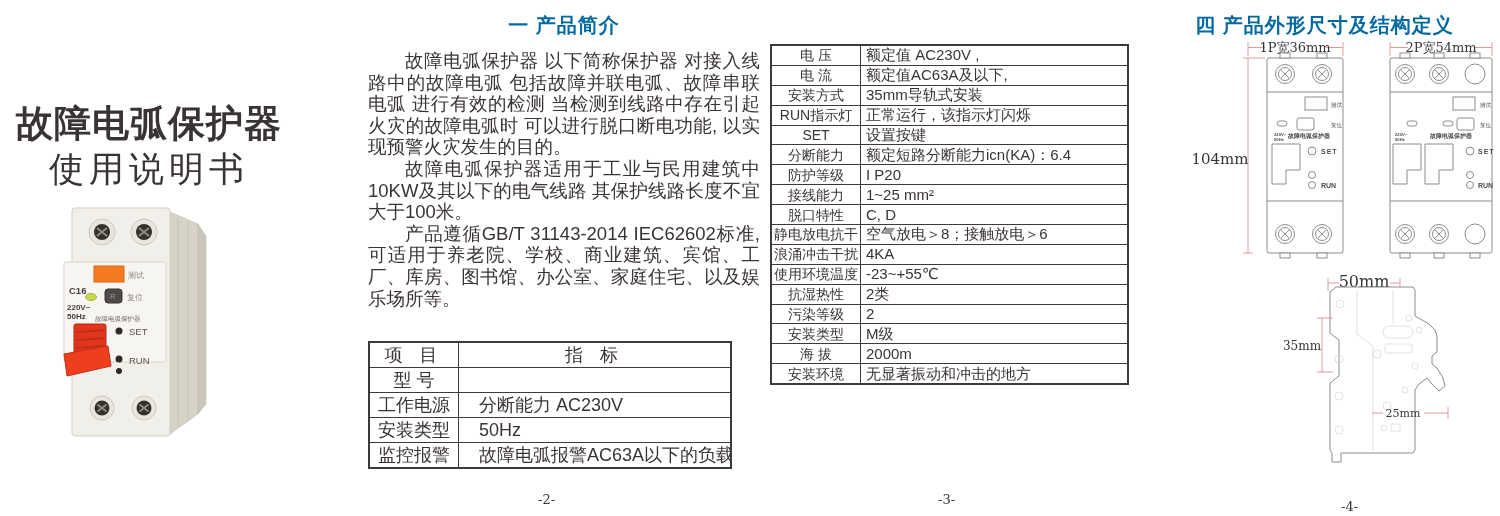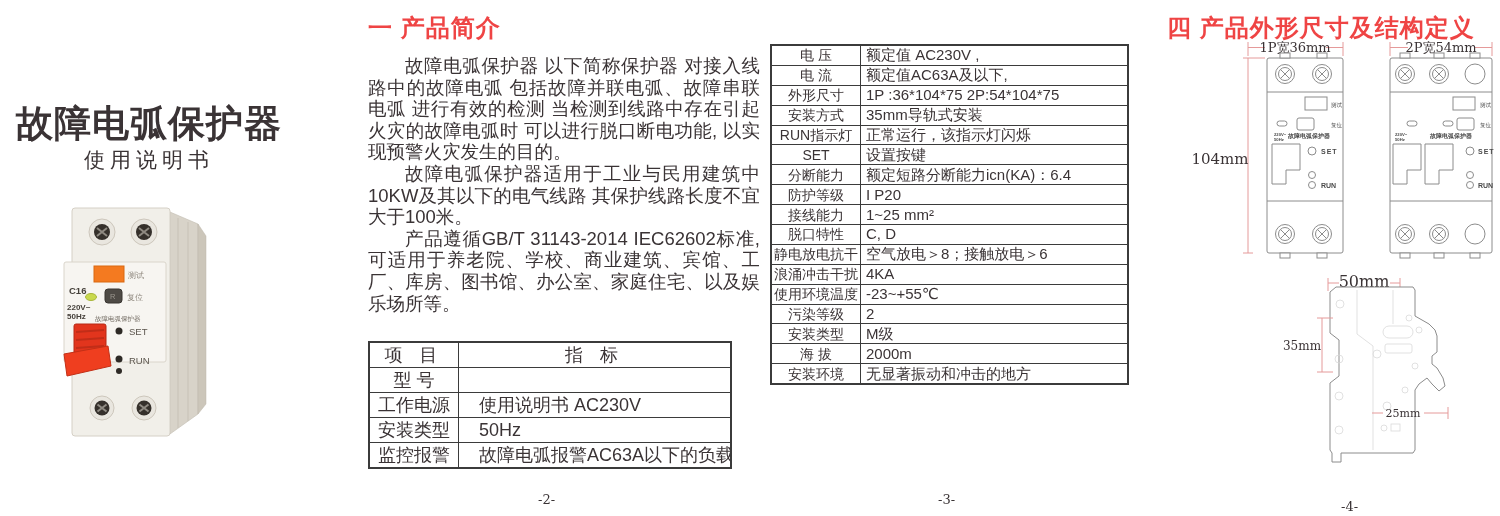--- a/index.html
+++ b/index.html
@@ -7,25 +7,25 @@
     width:1500px;height:516px;position:relative;background:#ffffff;
     font-family:"Liberation Sans","DejaVu Sans",sans-serif;color:#3a3335;
     overflow:hidden;
   }
   .abs{position:absolute;}
 
   
   .cover-title{left:6px;top:99px;width:286px;text-align:center;
     font-size:37px;font-weight:bold;letter-spacing:1px;color:#3a3335;}
   .cover-subtitle{left:6px;top:146px;width:286px;text-align:center;
-    font-size:21px;letter-spacing:5px;color:#3a3335;}
+    font-size:35px;letter-spacing:5px;color:#3a3335;}
   .photo-wrap{left:58px;top:194px;width:156px;height:250px;}
 
   
-  .sec-heading{font-size:24px;font-weight:bold;color:#ef4444;letter-spacing:1px;}
+  .sec-heading{font-size:20px;font-weight:bold;color:#0369a1;letter-spacing:1px;text-align:center;}
 
   
   .intro{left:368px;top:12px;width:392px;}
   .intro p{margin:0;font-size:18.5px;line-height:21.6px;text-indent:2em;
     text-align:justify;color:#3a3335;}
   .intro .sec-heading{margin:0 0 11px 0;}
 
   
   .params{left:368px;top:328px;width:370px;}
   .params table{border-collapse:collapse;width:364px;margin-top:13px;table-layout:fixed;}
@@ -132,21 +132,21 @@
         <tr class="hdr">
       <td class="c1">项 目</td>
       <td>指 标</td>
     </tr>
     <tr>
       <td class="c1">型 号</td>
       <td></td>
     </tr>
     <tr>
       <td class="c1">工作电源</td>
-      <td>使用说明书 AC230V</td>
+      <td>分断能力 AC230V</td>
     </tr>
     <tr>
       <td class="c1">安装类型</td>
       <td>50Hz</td>
     </tr>
     <tr>
       <td class="c1">监控报警</td>
       <td>故障电弧报警AC63A以下的负载</td>
     </tr>
   </tbody>
@@ -158,24 +158,20 @@
     <tbody>
         <tr>
           <td class="c1">电 压</td>
           <td>额定值 AC230V ,</td>
         </tr>
     <tr>
           <td class="c1">电 流</td>
           <td>额定值AC63A及以下,</td>
         </tr>
     <tr>
-          <td class="c1">外形尺寸</td>
-          <td>1P :36*104*75      2P:54*104*75</td>
-        </tr>
-    <tr>
           <td class="c1">安装方式</td>
           <td>35mm导轨式安装</td>
         </tr>
     <tr>
           <td class="c1">RUN指示灯</td>
           <td>正常运行，该指示灯闪烁</td>
         </tr>
     <tr>
           <td class="c1">SET</td>
           <td>设置按键</td>
@@ -200,20 +196,24 @@
           <td class="c1">静电放电抗干</td>
           <td>空气放电＞8；接触放电＞6</td>
         </tr>
     <tr>
           <td class="c1">浪涌冲击干扰</td>
           <td>4KA</td>
         </tr>
     <tr>
           <td class="c1">使用环境温度</td>
           <td>-23~+55℃</td>
+        </tr>
+    <tr>
+          <td class="c1">抗湿热性</td>
+          <td>2类</td>
         </tr>
     <tr>
           <td class="c1">污染等级</td>
           <td>2</td>
         </tr>
     <tr>
           <td class="c1">安装类型</td>
           <td>M级</td>
         </tr>
     <tr>

